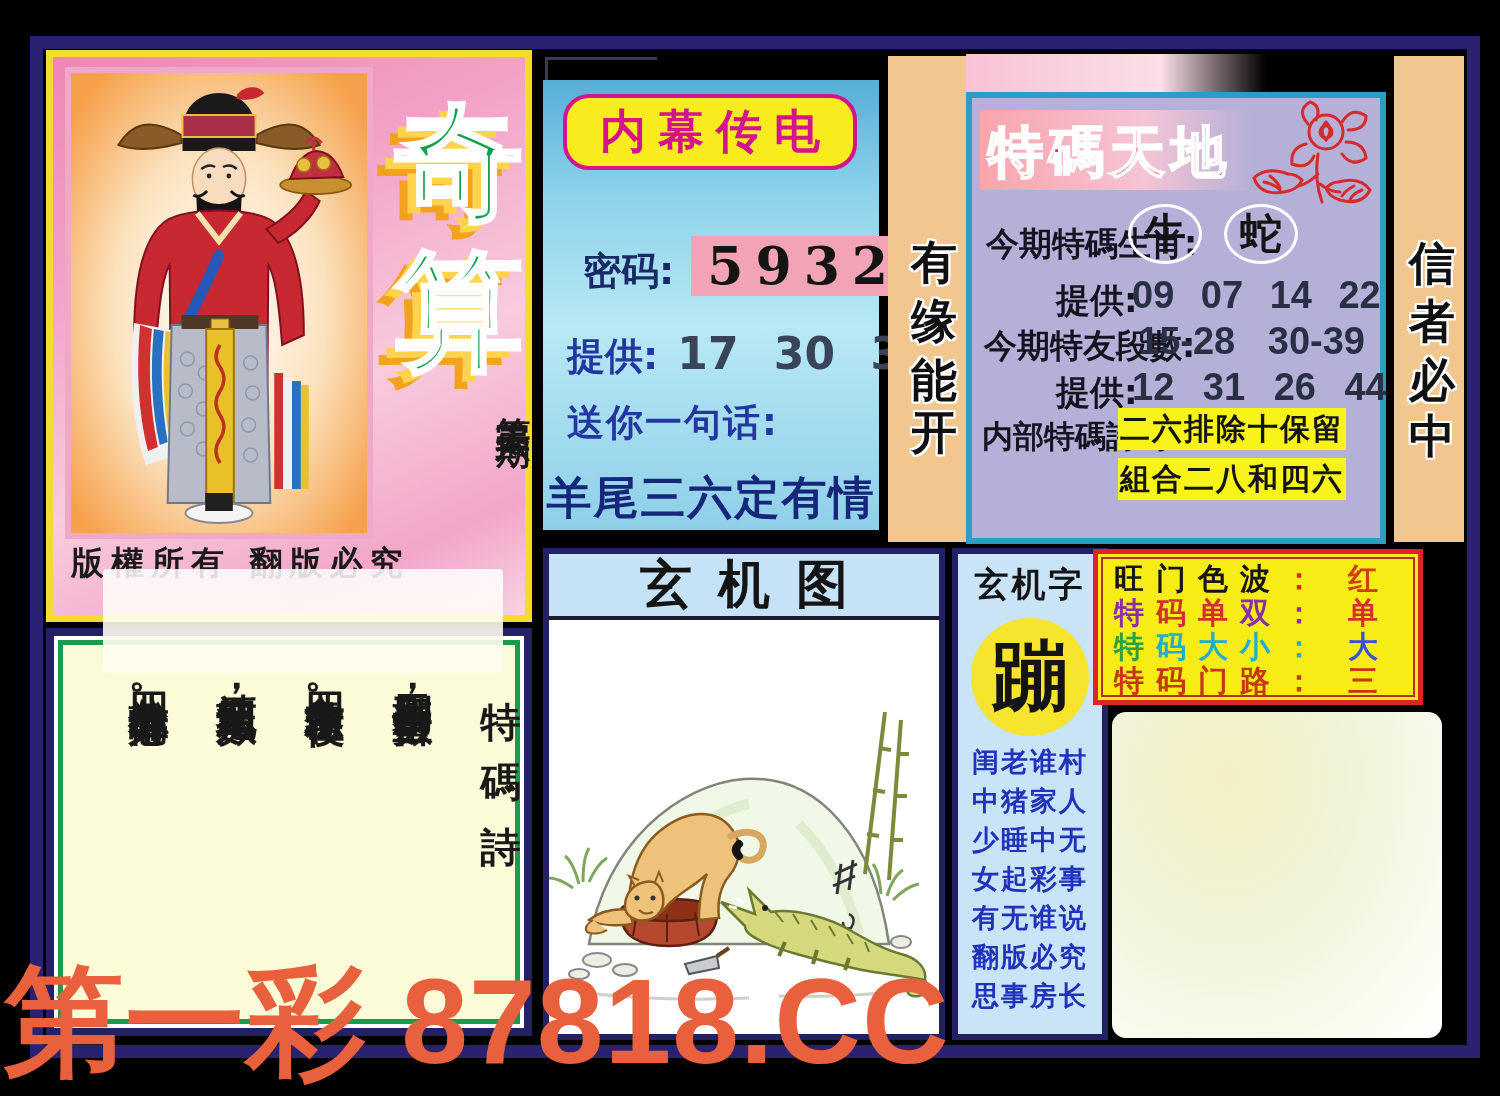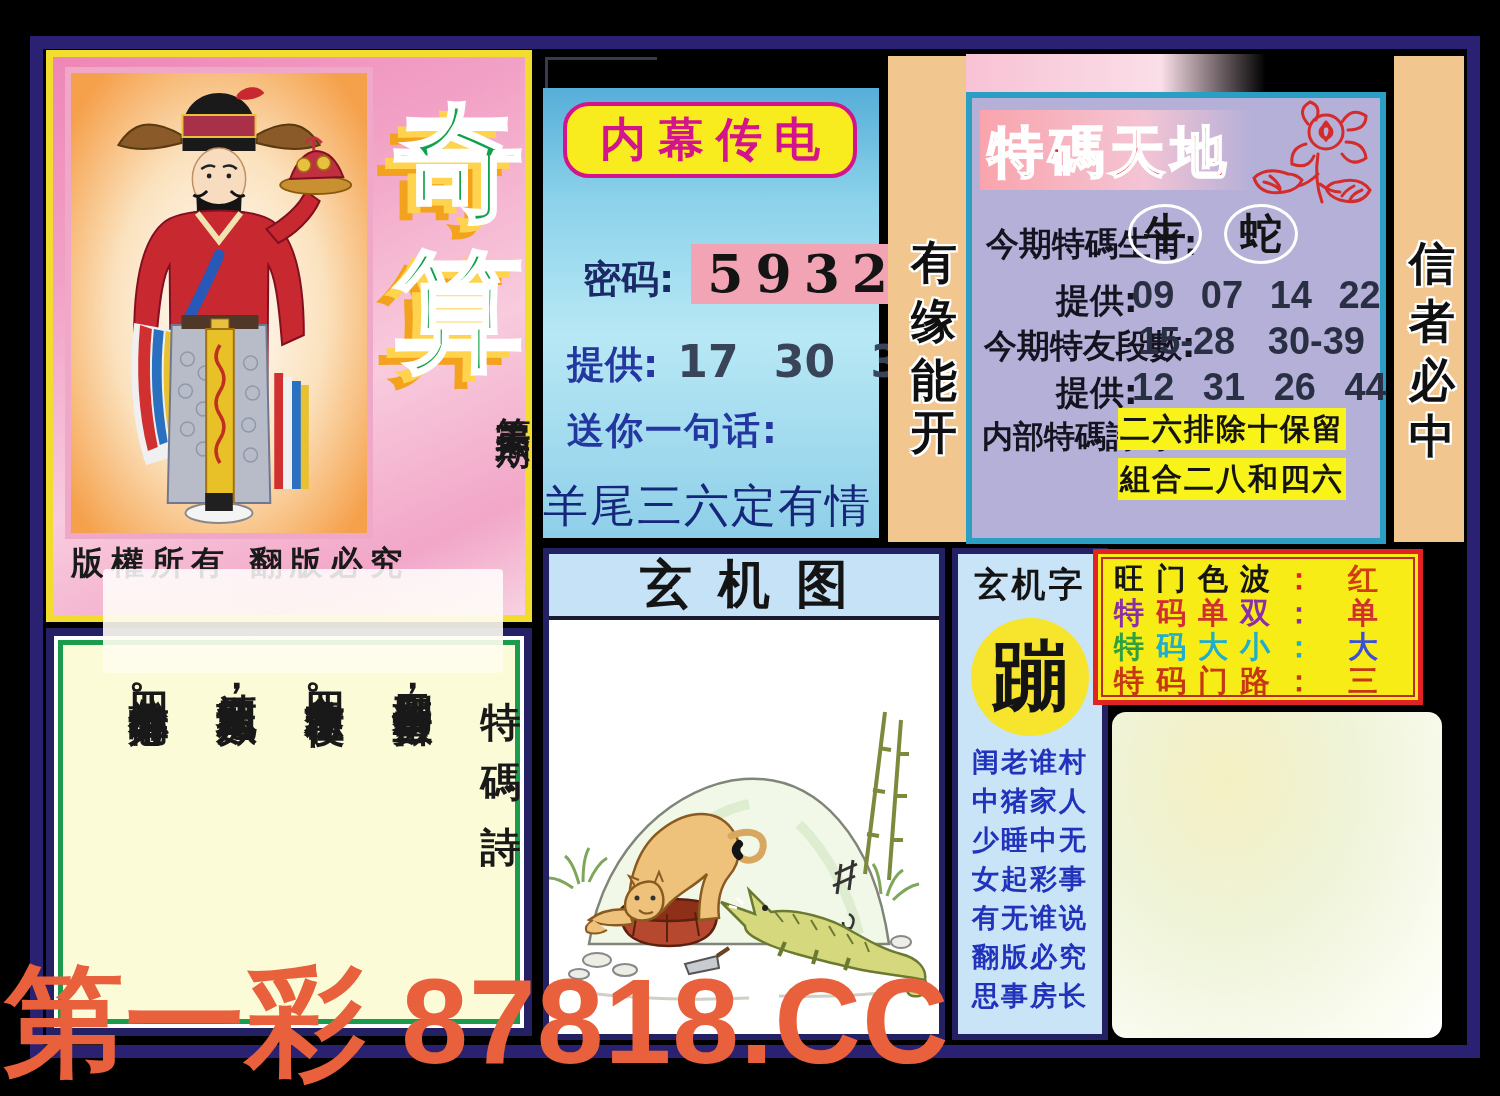--- a/index.html
+++ b/index.html
@@ -61,21 +61,21 @@
 #poem-columns {
   writing-mode: vertical-rl; text-orientation: upright; height: 100%;
   font-family: "DejaVu Serif", "Liberation Serif", serif;
   font-weight: bold; color: #191919; font-size: 40px; line-height: 1.1;
 }
 .poem-title { letter-spacing: 1.55em; padding-top: 8px; margin-left: 44px; }
 .poem-col   { letter-spacing: 0.06em; margin-left: 44px; }
 
 
 #inner-panel {
-  position: absolute; left: 543px; top: 88px; width: 336px; height: 450px;
+  position: absolute; left: 543px; top: 80px; width: 336px; height: 450px;
   background: linear-gradient(180deg, #56AED8 0%, #8CD2EA 25%, #B8E8F5 55%, #8ECFE8 100%);
 }
 #inner-title-box {
   position: absolute; left: 20px; top: 14px; width: 294px; height: 76px;
   background: #F8EC1E; border: 4px solid #D4148C; border-radius: 26px;
   display: flex; align-items: center; justify-content: center;
   font-size: 46px; font-weight: bold; color: #D4148C; letter-spacing: 12px;
   text-indent: 12px;
 }
 .inner-row { position: absolute; white-space: nowrap; }
@@ -84,22 +84,22 @@
 #password-value {
   display: inline-block; margin-left: 12px; padding: 0 16px;
   background: #F2A4B4; font-size: 52px; font-weight: bold; color: #141414;
   letter-spacing: 12px; line-height: 60px;
 }
 #provide-row { left: 24px; top: 248px; }
 #provide-label { font-size: 38px; font-weight: bold; color: #2436A0; }
 #provide-numbers { font-size: 44px; font-weight: bold; color: #3A4458; word-spacing: 20px; margin-left: 14px; }
 #message-row { left: 24px; top: 318px; font-size: 37px; font-weight: bold; color: #2436A0; letter-spacing: 2px; }
 #message-text {
-  position: absolute; left: 0; top: 388px; width: 100%; text-align: left;
-  font-size: 45px; font-weight: normal; color: #16267A; letter-spacing: 2px;
+  position: absolute; left: 0; top: 388px; width: 100%; text-align: center;
+  font-size: 45px; font-weight: bold; color: #16267A; letter-spacing: 2px;
 }
 
 
 .tan-strip {
   position: absolute; top: 56px; height: 486px; background: #F1C68F;
   writing-mode: vertical-rl; text-orientation: upright;
   font-size: 46px; font-weight: bold; color: #101010;
   letter-spacing: 1.25em; padding-top: 38px; text-align: center;
   text-shadow: -2px 0 #fff, 2px 0 #fff, 0 -2px #fff, 0 2px #fff,
                -2px -2px #fff, 2px 2px #fff, -2px 2px #fff, 2px -2px #fff;

